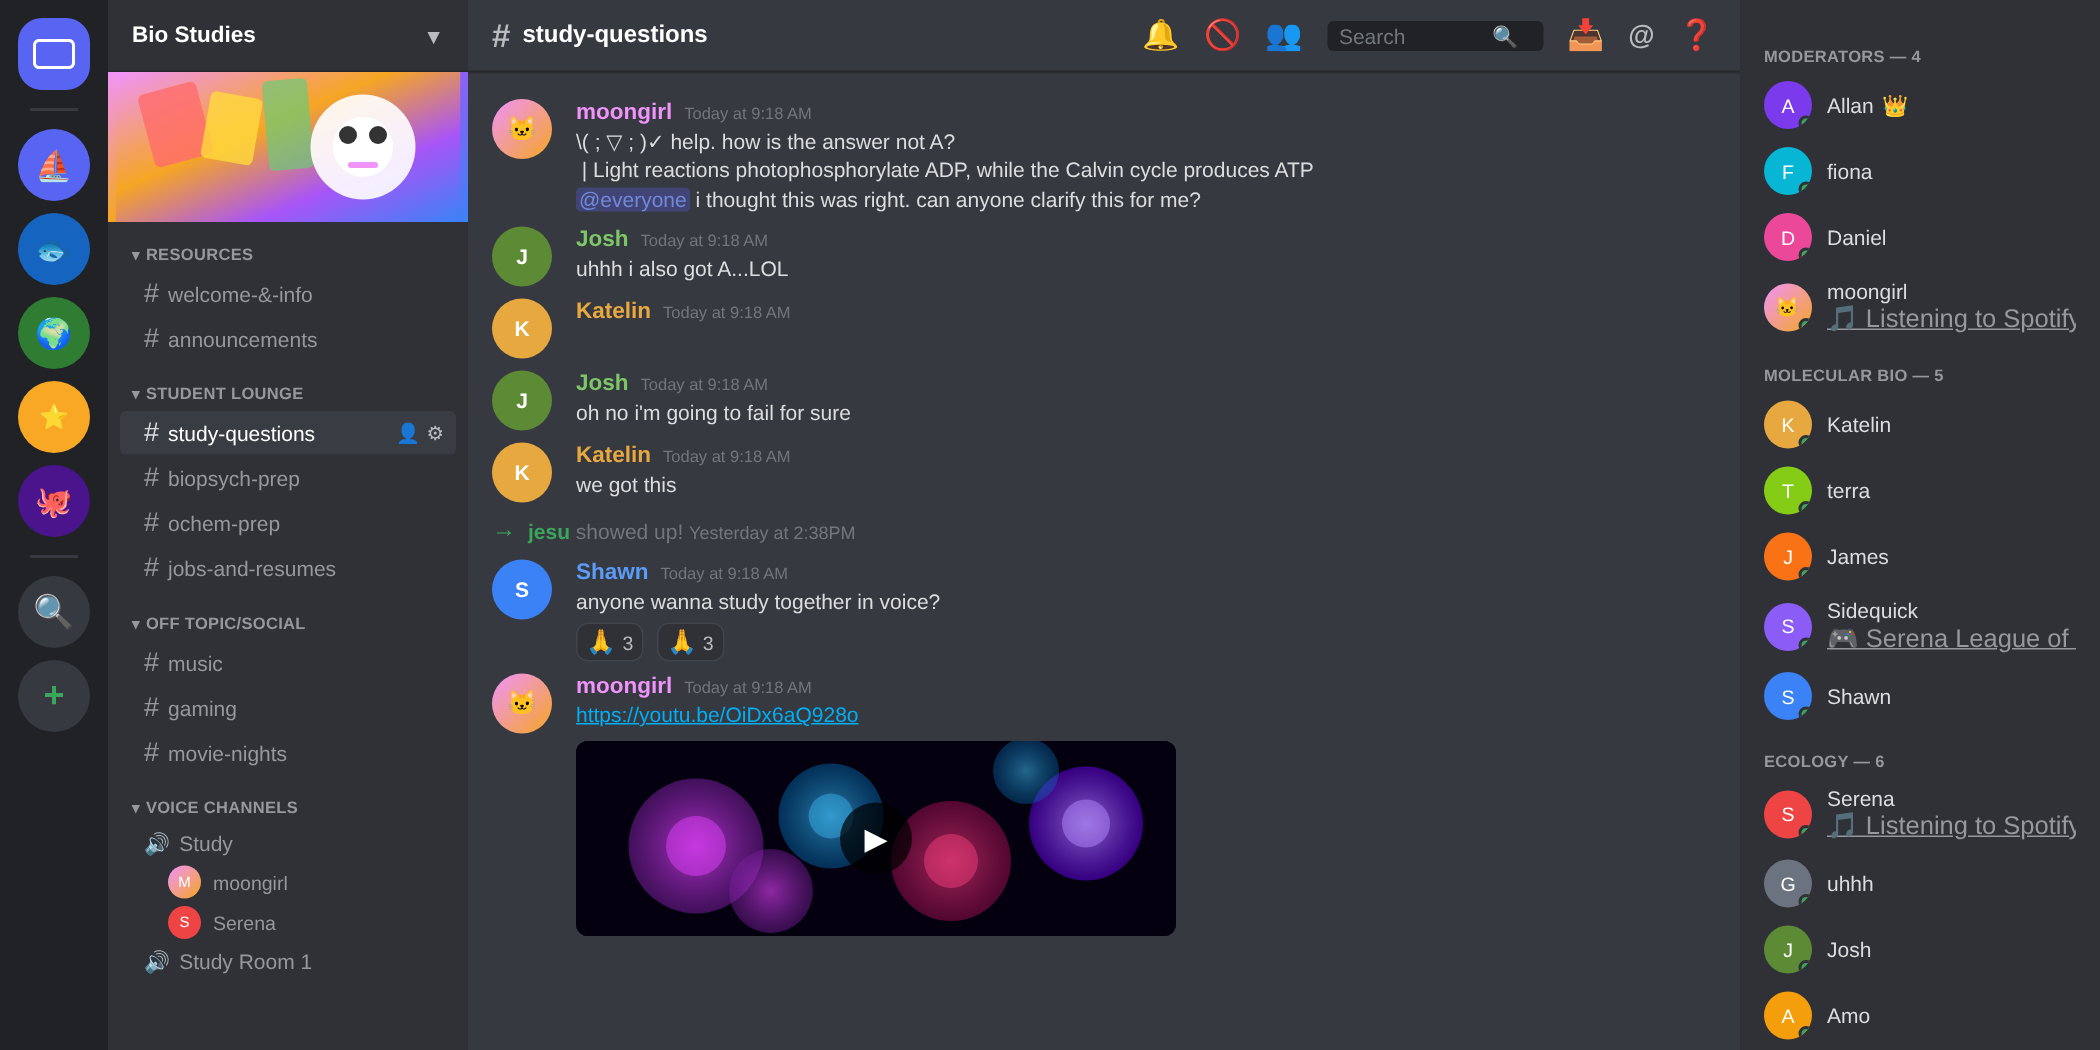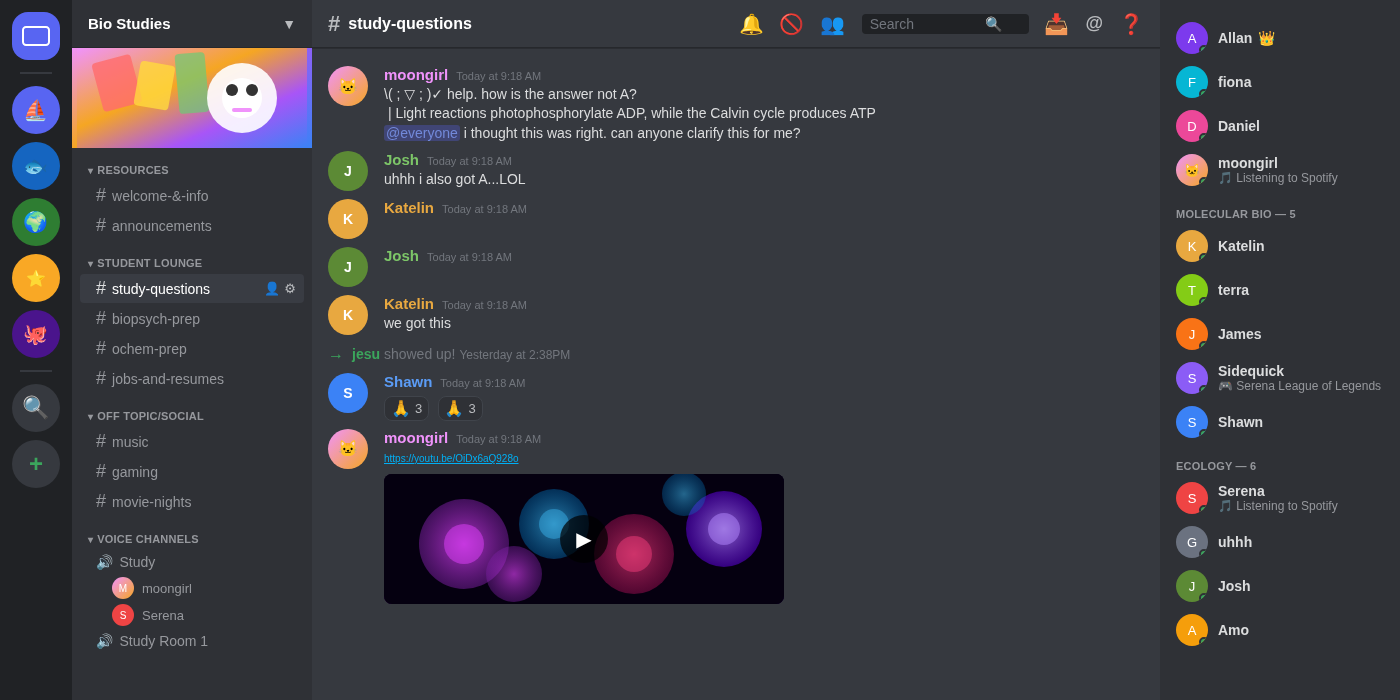--- a/index.html
+++ b/index.html
@@ -62,38 +62,38 @@
       flex: 1; display: flex; flex-direction: column; background: #36393f; min-width: 0;
     }
     .chat-header {
       height: 48px; background: #36393f; border-bottom: 1px solid #26282c; display: flex; align-items: center; padding: 0 16px; gap: 8px; box-shadow: 0 1px 0 rgba(0,0,0,0.2); flex-shrink: 0;
     }
     .chat-header .hash-icon { color: #b9bbbe; font-size: 24px; font-weight: 300; }
     .chat-header-name { color: #fff; font-weight: 700; font-size: 16px; }
     .chat-header-actions { margin-left: auto; display: flex; align-items: center; gap: 16px; }
     .header-icon { color: #b9bbbe; cursor: pointer; font-size: 20px; }
     .search-bar {
-      background: #202225; border-radius: 4px; padding: 2px 8px; display: flex; align-items: center; gap: 16px; color: #72767d; font-size: 14px; width: 167px; cursor: text;
+      background: #202225; border-radius: 4px; padding: 2px 8px; display: flex; align-items: center; gap: 2px; color: #72767d; font-size: 14px; width: 144px; cursor: text;
     }
     .search-bar input { background: transparent; border: none; outline: none; color: #dcddde; font-size: 14px; width: 100px; }
     .search-bar input::placeholder { color: #72767d; }
 
     
     .messages-container { flex: 1; overflow-y: auto; padding: 16px 0; }
     .messages-container::-webkit-scrollbar { width: 8px; }
     .messages-container::-webkit-scrollbar-thumb { background: #202225; border-radius: 4px; }
     .message-group { padding: 2px 16px; display: flex; gap: 16px; align-items: flex-start; position: relative; }
     .avatar { width: 40px; height: 40px; border-radius: 50%; background: #5865f2; flex-shrink: 0; display: flex; align-items: center; justify-content: center; font-size: 16px; overflow: hidden; color: #fff; font-weight: 700; }
     .message-content { flex: 1; min-width: 0; }
     .message-header { display: flex; align-items: baseline; gap: 8px; margin-bottom: 2px; }
     .message-author { font-weight: 600; font-size: 15px; cursor: pointer; }
     .message-time { color: #72767d; font-size: 11px; }
     .message-text { color: #dcddde; font-size: 14px; line-height: 1.375; word-wrap: break-word; }
     .message-text .mention { background: rgba(88,101,242,0.3); color: #7289da; border-radius: 3px; padding: 0 2px; cursor: pointer; }
-    .message-link { color: #00aff4; text-decoration: underline; cursor: pointer; font-size: 10px; text-align: right; }
+    .message-link { color: #00aff4; text-decoration: underline; cursor: pointer; font-size: 14px; text-align: right; }
 
     .system-message { padding: 4px 16px; display: flex; align-items: center; gap: 8px; color: #72767d; font-size: 14px; }
     .system-message .arrow { color: #3ba55c; font-size: 16px; }
 
     .reaction { display: inline-flex; align-items: center; gap: 4px; background: #2f3136; border: 1px solid #40444b; border-radius: 8px; padding: 2px 6px; font-size: 13px; color: #b9bbbe; cursor: pointer; margin-top: 4px; margin-right: 4px; }
     .reaction .emoji { font-size: 16px; }
     .reaction .count { color: #b9bbbe; }
 
     .video-embed {
       margin-top: 8px; border-radius: 8px; overflow: hidden; width: 400px; height: 130px; background: #000; position: relative; cursor: pointer;
@@ -110,22 +110,22 @@
       width: 240px; min-width: 240px; background: #2f3136; padding: 16px 8px; overflow-y: auto;
     }
     .member-list::-webkit-scrollbar { width: 4px; }
     .member-list::-webkit-scrollbar-thumb { background: #202225; border-radius: 2px; }
     .member-category { color: #96989d; font-size: 11px; font-weight: 700; text-transform: uppercase; letter-spacing: 0.02em; padding: 16px 8px 4px; }
     .member-item { display: flex; align-items: center; gap: 10px; padding: 6px 8px; border-radius: 4px; cursor: pointer; }
     .member-avatar { width: 32px; height: 32px; border-radius: 50%; background: #5865f2; flex-shrink: 0; display: flex; align-items: center; justify-content: center; font-size: 13px; color: #fff; overflow: hidden; position: relative; }
     .member-avatar .status-dot { position: absolute; bottom: -1px; right: -1px; width: 10px; height: 10px; border-radius: 50%; border: 2px solid #2f3136; }
     .status-online { background: #3ba55c; }
     .member-info { flex: 1; min-width: 0; }
-    .member-name { font-size: 14px; font-weight: 700; color: #dcddde; }
-    .member-status { font-size: 12px; color: #96989d; white-space: nowrap; overflow: hidden; text-overflow: ellipsis; display: flex; align-items: center; gap: 3px; }
+    .member-name { font-size: 14px; font-weight: 400; color: #dcddde; }
+    .member-status { font-size: 17px; color: #96989d; white-space: nowrap; overflow: hidden; text-overflow: ellipsis; display: flex; align-items: center; gap: 3px; text-decoration: underline; }
     .member-badge { font-size: 14px; margin-left: 2px; }
 
     
     .av-moongirl { background: linear-gradient(135deg, #f093fb, #f5a623); }
     .av-josh { background: #5c8a35; }
     .av-katelin { background: #e8a840; }
     .av-shawn { background: #3b82f6; }
     .av-allan { background: #7c3aed; }
     .av-fiona { background: #06b6d4; }
     .av-daniel { background: #ec4899; }
@@ -327,20 +327,21 @@
       </div>
     </div>
 
     <div class="message-group" style="margin-top:4px;">
       <div class="avatar av-josh" style="font-size:14px;">J</div>
       <div class="message-content">
         <div class="message-header">
           <span class="message-author author-josh">Josh</span>
           <span class="message-time">Today at 9:18 AM</span>
         </div>
+        <div class="message-text">oh no i'm going to fail for sure</div>
       </div>
     </div>
 
     <div class="message-group" style="margin-top:4px;">
       <div class="avatar av-katelin" style="font-size:14px;">K</div>
       <div class="message-content">
         <div class="message-header">
           <span class="message-author author-katelin">Katelin</span>
           <span class="message-time">Today at 9:18 AM</span>
         </div>
@@ -357,20 +358,21 @@
       </span>
     </div>
 
     <div class="message-group" style="margin-top:4px;">
       <div class="avatar av-shawn" style="font-size:14px;">S</div>
       <div class="message-content">
         <div class="message-header">
           <span class="message-author author-shawn">Shawn</span>
           <span class="message-time">Today at 9:18 AM</span>
         </div>
+        <div class="message-text">anyone wanna study together in voice?</div>
         <div>
           <span class="reaction">
             <span class="emoji">🙏</span>
             <span class="count">3</span>
           </span>
           <span class="reaction">
             <span class="emoji">🙏</span>
             <span class="count">3</span>
           </span>
         </div>
@@ -422,20 +424,21 @@
             <div class="video-play-btn" style="position:relative;z-index:2;">▶</div>
           </div>
         </div>
       </div>
     </div>
   </div>
 </div>
 
 <div class="member-list">
 
+  <div class="member-category">MODERATORS — 4</div>
 
   <div class="member-item">
     <div class="member-avatar av-allan">
       A
       <div class="status-dot status-online"></div>
     </div>
     <div class="member-info">
       <div class="member-name">Allan <span class="member-badge">👑</span></div>
     </div>
   </div>

